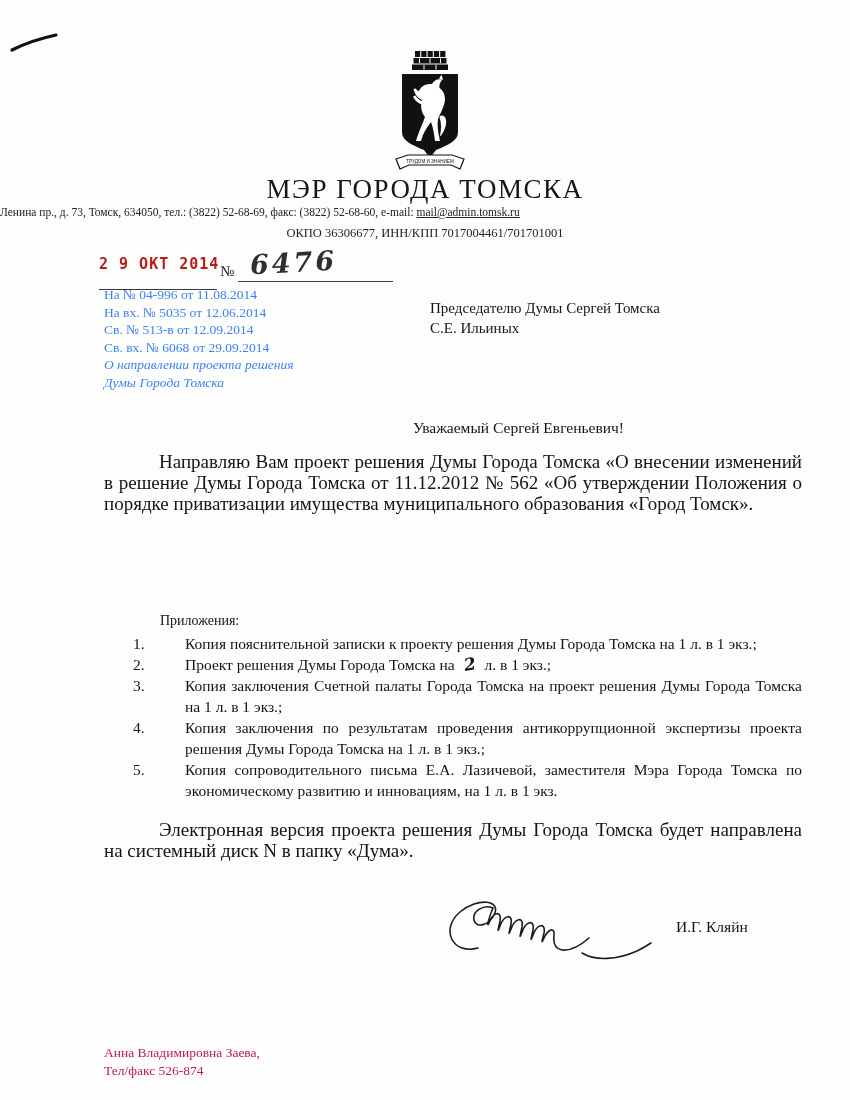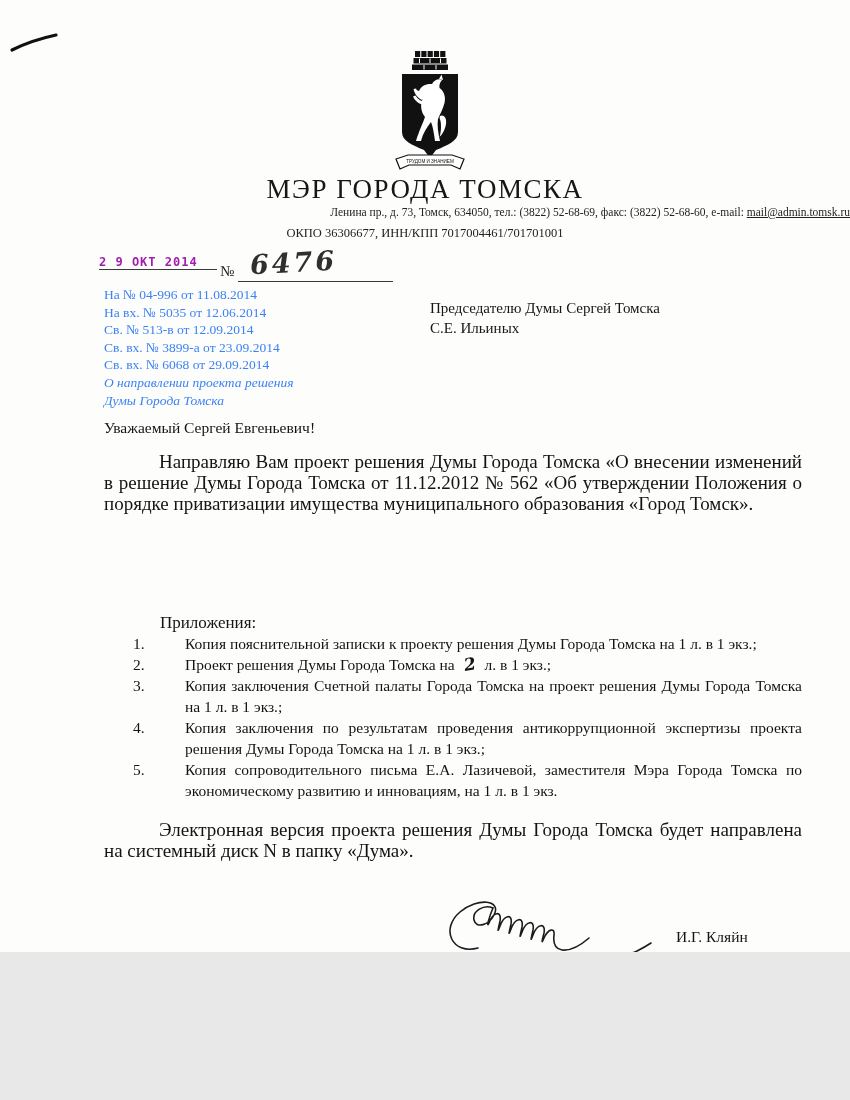--- a/index.html
+++ b/index.html
@@ -1,49 +1,49 @@
 <!DOCTYPE html>
 <html><head>
 <meta charset="utf-8">
 <style>
   html,body{margin:0;padding:0;background:#e8e8e8;}
   .page{
     position:relative;
-    width:850px;height:952px;
+    width:850px;height:1100px;
     margin:0 auto;
     background:#fdfdfb;
     color:#1a1a1a;
     font-family:"Liberation Serif", serif;
     overflow:hidden;
   }
   .abs{position:absolute;}
   
   .org-title{
     top:174px;left:0;width:850px;
     text-align:center;
     font-size:27px;letter-spacing:1.5px;
     color:#161616;
   }
   .contact-line{
     top:206px;left:0;width:850px;
-    text-align:right;font-size:11.5px;color:#222;
+    text-align:left;font-size:11.5px;color:#222;
   }
   .contact-line .email{text-decoration:underline;}
   .codes-line{
     top:226px;left:0;width:850px;
     text-align:center;font-size:12.5px;color:#222;
   }
   
   .stamp-date{
     top:255px;left:99px;width:118px;
     font-family:"DejaVu Sans Mono", monospace;
-    font-size:12px;font-weight:bold;letter-spacing:1px;
-    color:#a21caf;white-space:nowrap;
+    font-size:15px;font-weight:bold;letter-spacing:1px;
+    color:#b91c1c;white-space:nowrap;
     border-bottom:1.5px solid #3a3a3a;
-    padding-bottom:0;
+    padding-bottom:16px;
   }
   .stamp-no{
     top:263px;left:220px;
     font-size:15px;color:#222;
   }
   .stamp-handnum{
     top:247px;left:250px;
     font-size:27px;font-style:italic;font-weight:bold;
     letter-spacing:3px;
     transform:rotate(-3deg);
@@ -61,53 +61,53 @@
   }
   .refs .subject{font-style:italic;}
   
   .addressee{
     top:298px;left:430px;width:340px;
     font-size:15px;line-height:20px;color:#161616;
   }
   
   .salutation{
     top:419px;left:104px;width:520px;
-    text-align:left;font-size:15.5px;color:#141414;
+    text-align:right;font-size:15.5px;color:#141414;
   }
   .para{
     left:104px;width:698px;
     font-size:19px;line-height:21px;
     text-align:justify;text-indent:55px;
     color:#141414;
   }
   .p1{top:451px;}
   .p2{top:533px;}
   .attach-title{
-    top:613px;left:160px;font-size:17px;color:#141414;
+    top:613px;left:160px;font-size:14px;color:#141414;
   }
   .attach-list{
     top:633px;left:133px;width:669px;
     font-size:15.5px;line-height:21px;color:#141414;
   }
   .att-row{display:flex;}
   .att-num{width:27px;flex:none;}
   .att-text{flex:1;text-align:justify;margin-left:25px;}
   .hw-num{
     display:inline-block;
     font-style:italic;font-weight:bold;font-size:17px;
     transform:rotate(-10deg);
     margin:0 9px;
     font-family:"DejaVu Serif", serif;
   }
   .closing{top:819px;}
   
   .sig-svg{top:893px;left:432px;}
   .sig-name{
     top:918px;left:676px;
-    font-size:15.5px;color:#141414;margin-top:10px;
+    font-size:15.5px;color:#141414;
   }
   
   .footer{
     top:1044px;left:104px;
     font-size:13.5px;line-height:17.5px;color:#be185d;
   }
   .pen-dash{top:24px;left:4px;}
   .emblem{top:38px;left:388px;}
 </style>
 </head>
@@ -157,21 +157,20 @@
 
   <div class="abs stamp-date">2 9 ОКТ 2014</div>
   <div class="abs stamp-no">№</div>
   <div class="abs stamp-handnum">6476</div>
   <div class="abs stamp-underline"></div>
 
   <div class="abs refs">
     <div>На № 04-996 от 11.08.2014</div>
     <div>На вх. № 5035 от 12.06.2014</div>
     <div>Св. № 513-в от 12.09.2014</div>
-    <div>Св. вх. № 3899-а от 23.09.2014</div>
     <div>Св. вх. № 6068 от 29.09.2014</div>
     <div class="subject">О направлении проекта решения</div>
     <div class="subject">Думы Города Томска</div>
   </div>
 
   <div class="abs addressee">
     <div>Председателю Думы Сергей Томска</div>
     <div>С.Е. Ильиных</div>
   </div>
 

